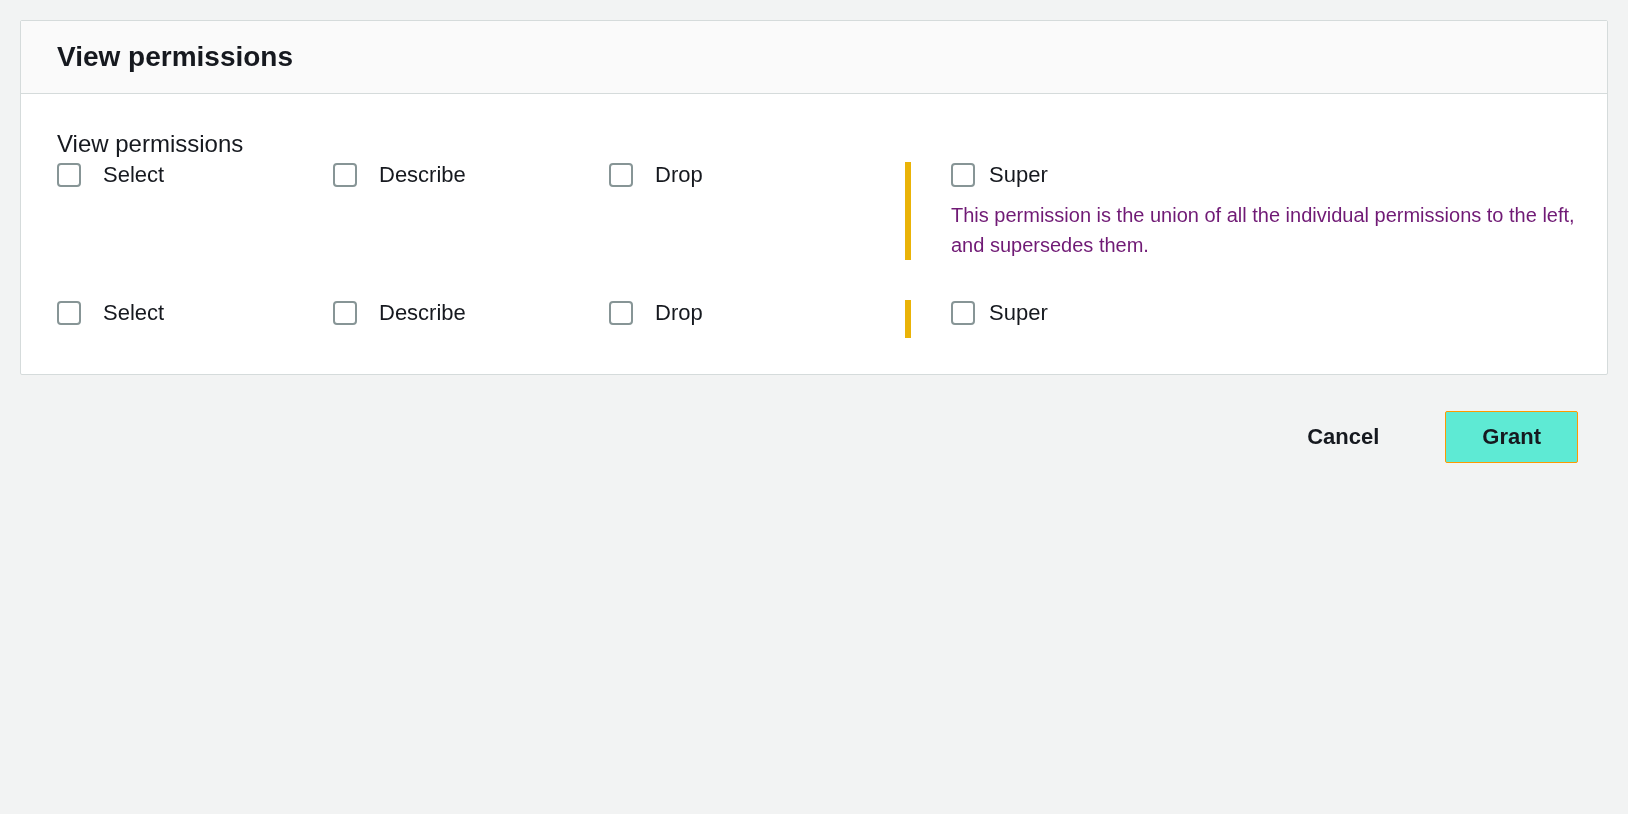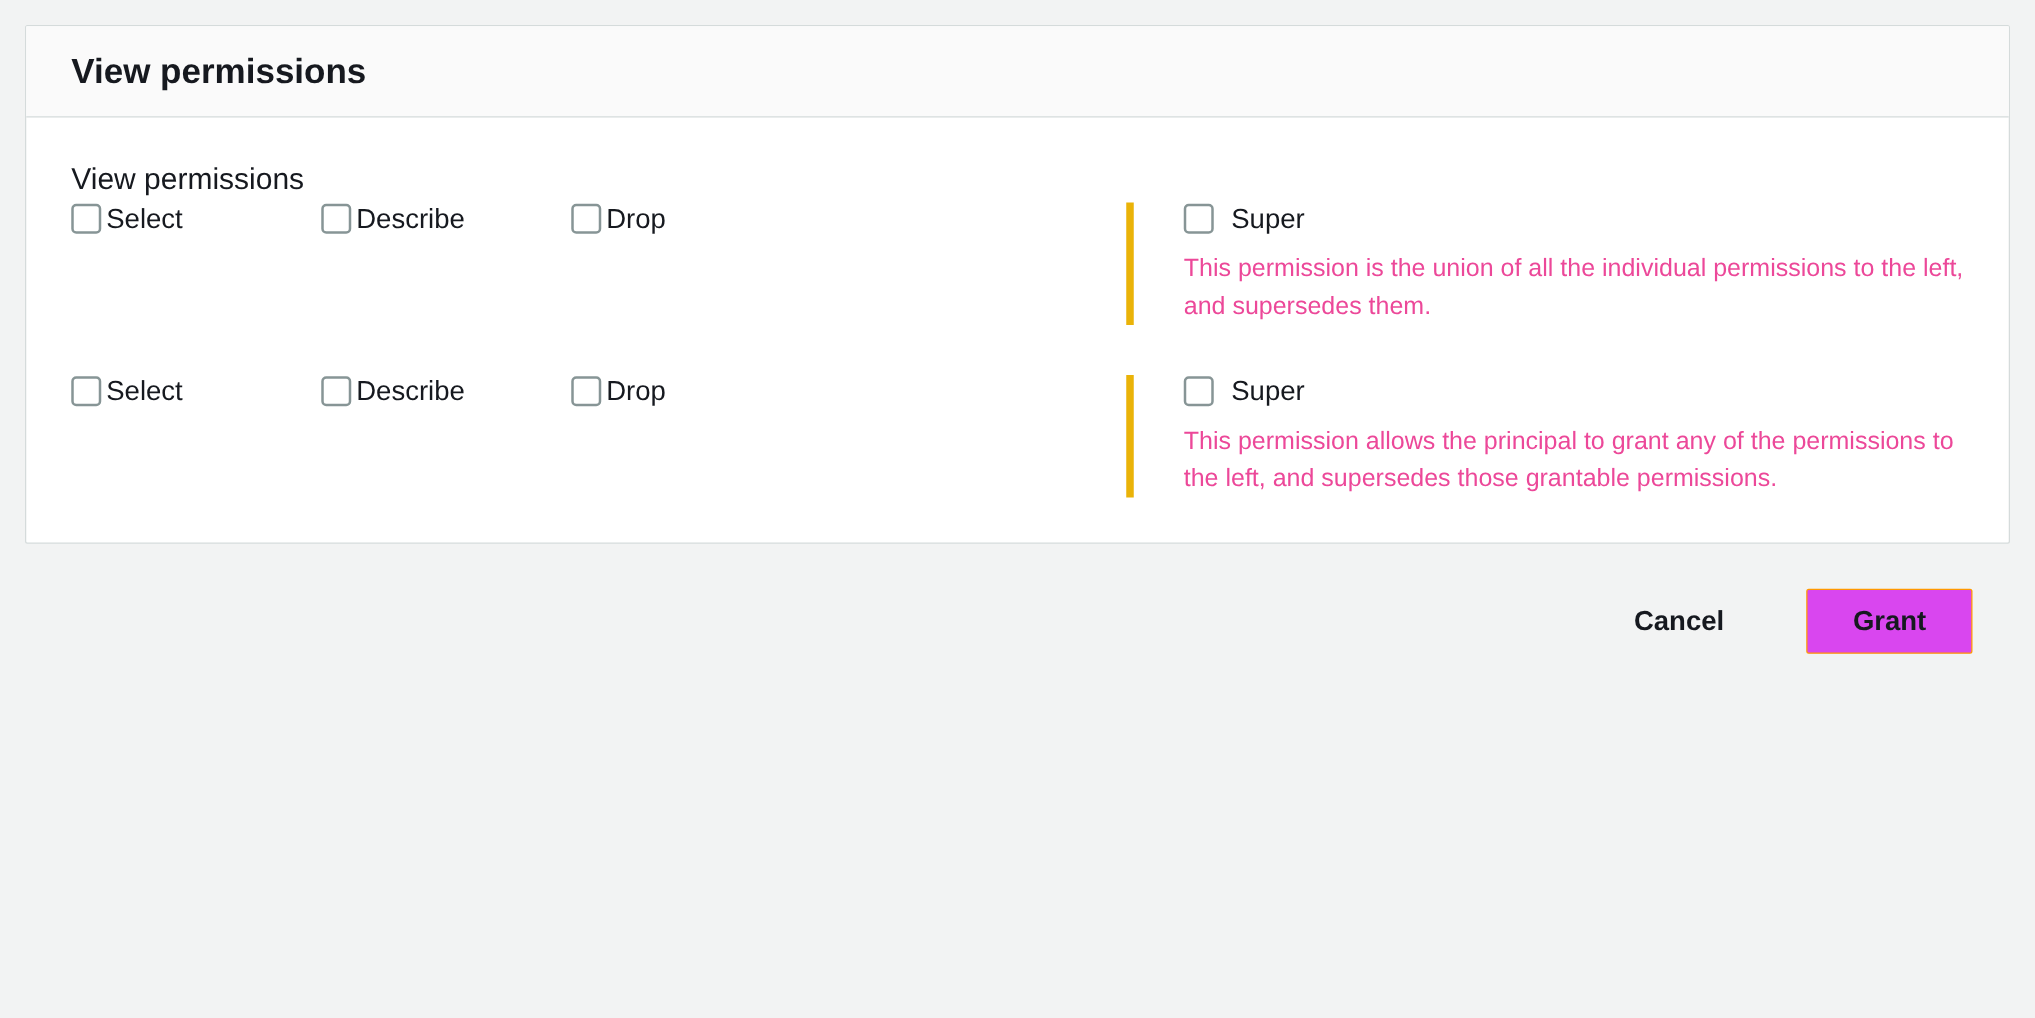--- a/index.html
+++ b/index.html
@@ -69,40 +69,40 @@
       flex: 1;
       display: flex;
       gap: 0;
       align-items: flex-start;
       padding-right: 20px;
     }
     
     .perm-item {
       display: flex;
       align-items: center;
-      gap: 4px;
-      width: 200px;
+      gap: 22px;
+      width: 276px;
     }
     
     .perm-right {
       flex: 0 0 670px;
       padding-left: 40px;
       border-left: 6px solid #eab308;
     }
     
     .super-item {
       display: flex;
       align-items: center;
       gap: 14px;
       margin-bottom: 12px;
     }
     
     .super-desc {
       font-size: 20px;
-      color: #ec4899;
+      color: #701a75;
       line-height: 1.5;
     }
     
     .checkbox {
       width: 24px;
       height: 24px;
       border: 2px solid #879596;
       border-radius: 4px;
       background: #ffffff;
       cursor: pointer;
@@ -128,21 +128,21 @@
       background: transparent;
       border: none;
       color: #16191f;
       font-size: 22px;
       font-weight: 700;
       cursor: pointer;
       padding: 10px 20px;
     }
     
     .btn-primary {
-      background: #d946ef;
+      background: #5eead4;
       border: 1px solid #ff9900;
       color: #16191f;
       font-size: 22px;
       font-weight: 700;
       cursor: pointer;
       padding: 12px 36px;
       border-radius: 2px;
     }
   </style>
 </head>
@@ -198,21 +198,20 @@
           <div class="perm-item">
             <div class="checkbox"></div>
             <span class="checkbox-label">Drop</span>
           </div>
         </div>
         <div class="perm-right">
           <div class="super-item">
             <div class="checkbox"></div>
             <span class="checkbox-label">Super</span>
           </div>
-          <div class="super-desc">This permission allows the principal to grant any of the permissions to the left, and supersedes those grantable permissions.</div>
         </div>
       </div>
     </div>
 
   </div>
 </div>
 
 <div class="footer">
   <button class="btn-cancel">Cancel</button>
   <button class="btn-primary">Grant</button>

